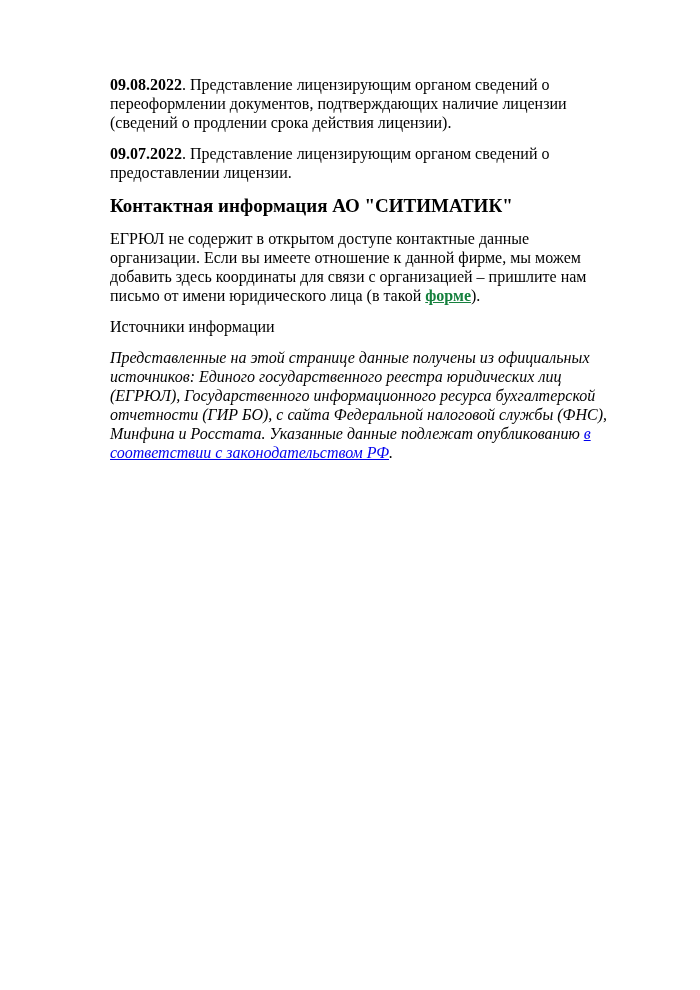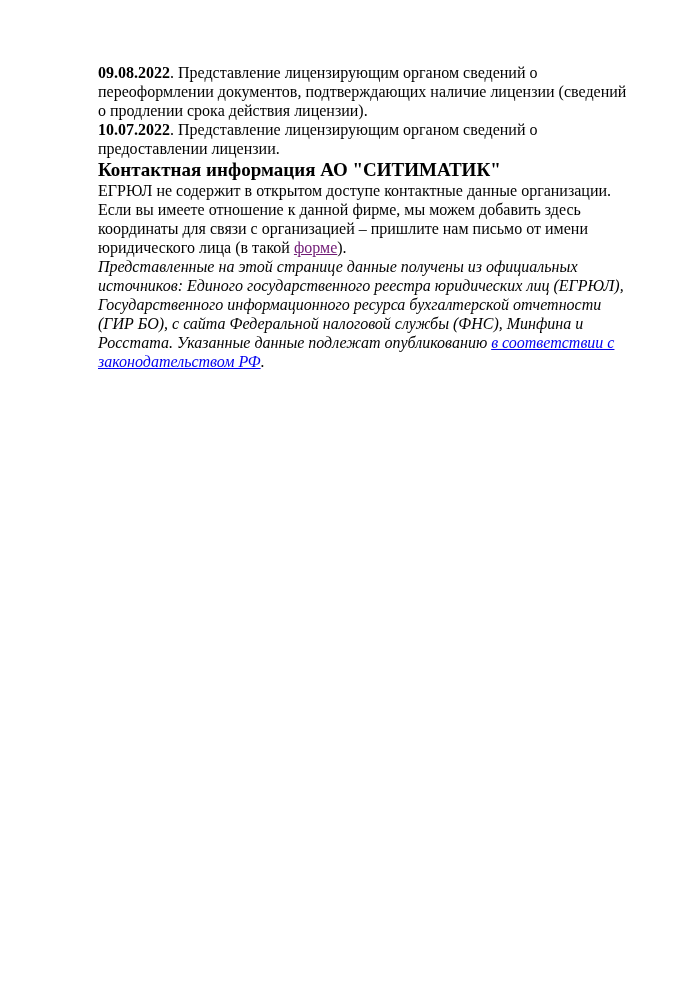--- a/index.html
+++ b/index.html
@@ -14,21 +14,21 @@
     background: #ffffff;
     box-sizing: border-box;
     padding: 63px 70px 0 98px;
     font-family: "Liberation Serif", serif;
     font-size: 16px;
     line-height: 19px;
     color: #000000;
     overflow: hidden;
   }
   .page p, .page h2 {
-    margin: 0;
+    margin: 12px;
     padding: 0;
   }
   .p-event2 { margin-top: 14px; }
   .heading {
     margin-top: 10px;
     font-size: 19px;
     line-height: 23px;
     font-weight: bold;
   }
   .p-contact { margin-top: 10px; }
@@ -42,23 +42,24 @@
     cursor: pointer;
   }
 </style>
 </head>
 <body>
 
 <div class="page">
 
   <p class="p-event1"><span class="event-date">09.08.2022</span><span>. Представление лицензирующим органом сведений о переоформлении документов, подтверждающих наличие лицензии (сведений о продлении срока действия лицензии).</span></p>
 
-  <p class="p-event2"><span class="event-date">10.07.2022</span><span>. Представление лицензирующим органом сведений о предоставлении лицензии.</span></p>
+  <p class="p-event2"><span class="event-date">09.07.2022</span><span>. Представление лицензирующим органом сведений о предоставлении лицензии.</span></p>
 
   <h2 class="heading">Контактная информация АО "СИТИМАТИК"</h2>
 
-  <p class="p-contact"><span>ЕГРЮЛ не содержит в открытом доступе контактные данные организации. Если вы имеете отношение к данной фирме, мы можем добавить здесь координаты для связи с организацией – пришлите нам письмо от имени юридического лица (в такой </span><a class="doc-link" style="color: #701a75;">форме</a><span>).</span></p>
+  <p class="p-contact"><span>ЕГРЮЛ не содержит в открытом доступе контактные данные организации. Если вы имеете отношение к данной фирме, мы можем добавить здесь координаты для связи с организацией – пришлите нам письмо от имени юридического лица (в такой </span><a class="doc-link" style="color: #15803d; font-weight: bold;">форме</a><span>).</span></p>
 
 
+  <p class="p-sources-title">Источники информации</p>
 
   <p class="p-sources"><span>Представленные на этой странице данные получены из официальных источников: Единого государственного реестра юридических лиц (ЕГРЮЛ), Государственного информационного ресурса бухгалтерской отчетности (ГИР БО), с сайта Федеральной налоговой службы (ФНС), Минфина и Росстата. Указанные данные подлежат опубликованию </span><a class="doc-link" style="color: rgb(0, 0, 238);">в соответствии с законодательством РФ</a><span>.</span></p>
 
 </div>
 
 </body></html>

